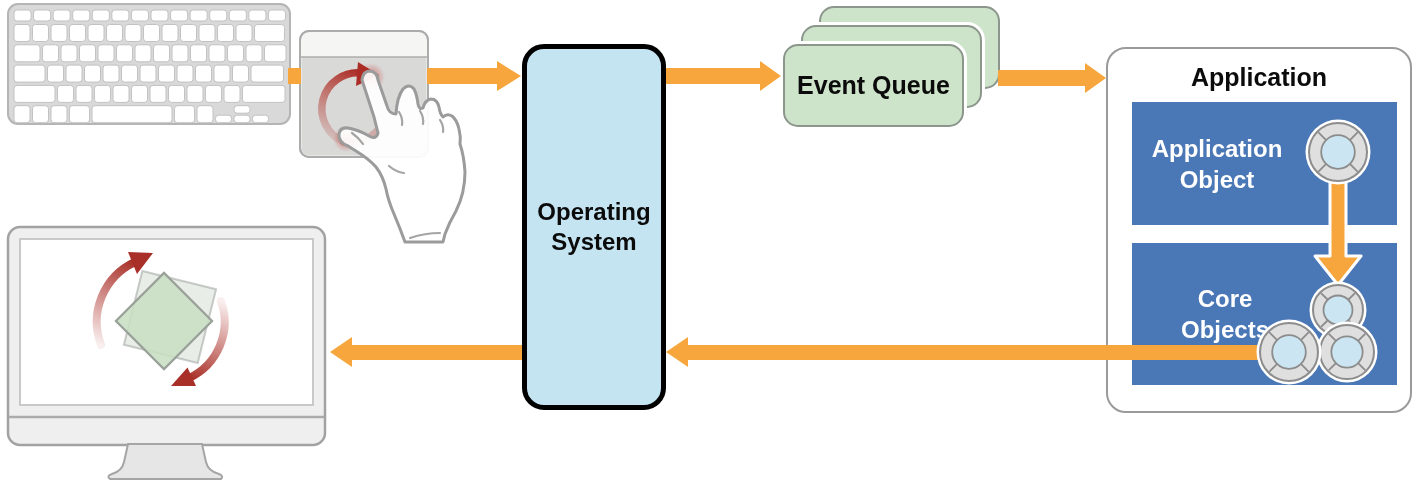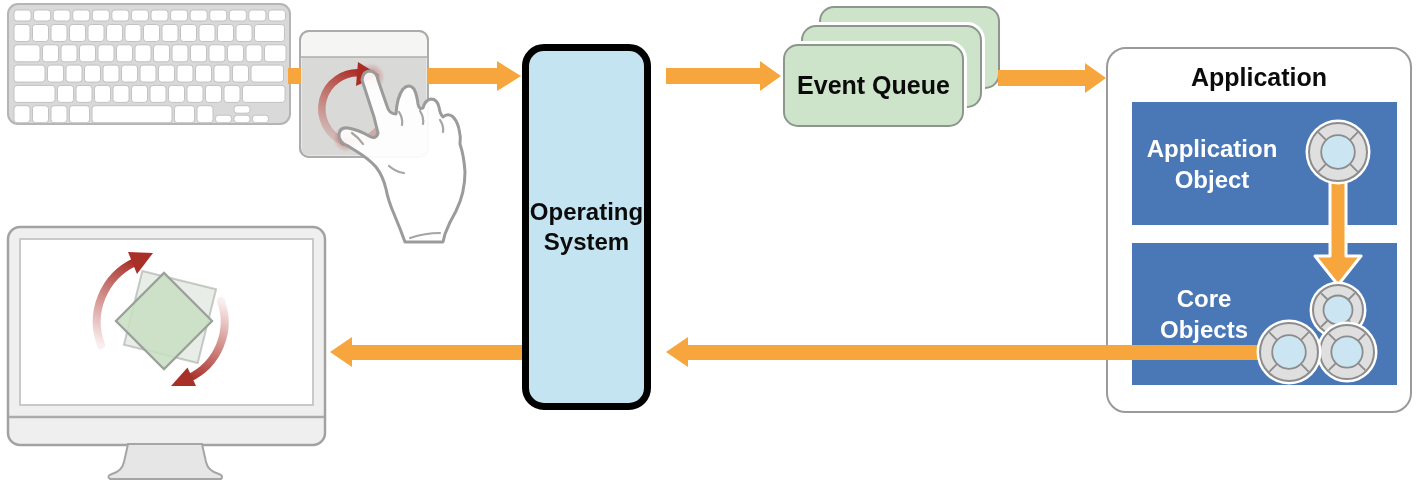--- a/index.html
+++ b/index.html
@@ -10,43 +10,43 @@
     --gesture-red:#B3382E;
   }
   html,body{margin:0;padding:0;background:#fff;}
   .canvas{
     position:relative;width:1422px;height:483px;background:#fff;overflow:hidden;
     font-family:"Liberation Sans",sans-serif;
   }
   .node{position:absolute;box-sizing:border-box;display:flex;align-items:center;justify-content:center;
         text-align:center;font-weight:bold;color:#0b0b0b;}
   .os-box{
-    left:522px;top:44px;width:129px;height:366px;
-    background:var(--os-blue);border:7px solid #000000;border-radius:22px;
+    left:522px;top:44px;width:144px;height:366px;
+    background:var(--os-blue);border:5px solid #000000;border-radius:22px;
     font-size:24px;line-height:30px;
   }
   .os-box span{display:block;width:130px;}
   .eq-card{
     position:absolute;width:181px;height:83px;box-sizing:border-box;
     background:var(--event-green);border:2px solid #8c968c;border-radius:15px;
     box-shadow:0 0 0 3px #ffffff;
   }
   .eq-back{left:819px;top:6px;}
   .eq-mid{left:801px;top:25px;}
   .eq-front{left:783px;top:44px;display:flex;align-items:center;justify-content:center;
             font-weight:bold;font-size:25px;color:#0b0b0b;}
   .app-panel{
     position:absolute;left:1106px;top:47px;width:306px;height:366px;box-sizing:border-box;
     background:#ffffff;border:2px solid #9a9a9a;border-radius:20px;
   }
   .app-title{position:absolute;left:0;right:0;top:14px;text-align:center;
              font-weight:bold;font-size:25px;color:#0b0b0b;}
   .blue-node{
     position:absolute;box-sizing:border-box;background:var(--node-blue);color:#ffffff;
-    display:flex;align-items:center;text-align:center;
+    display:flex;align-items:center;justify-content:center;text-align:center;
     font-weight:bold;font-size:24px;line-height:31px;padding-right:95px;
   }
   .app-object-node{left:24px;top:53px;width:265px;height:123px;}
   .core-objects-node{left:24px;top:194px;width:265px;height:142px;padding-left:16px;}
   .app-object-node span{display:block;width:160px;}
   .core-objects-node span{display:block;width:112px;}
   .overlay{position:absolute;left:0;top:0;z-index:5;pointer-events:none;}
   .orange{fill:var(--arrow-orange);}
 </style>
 </head>

